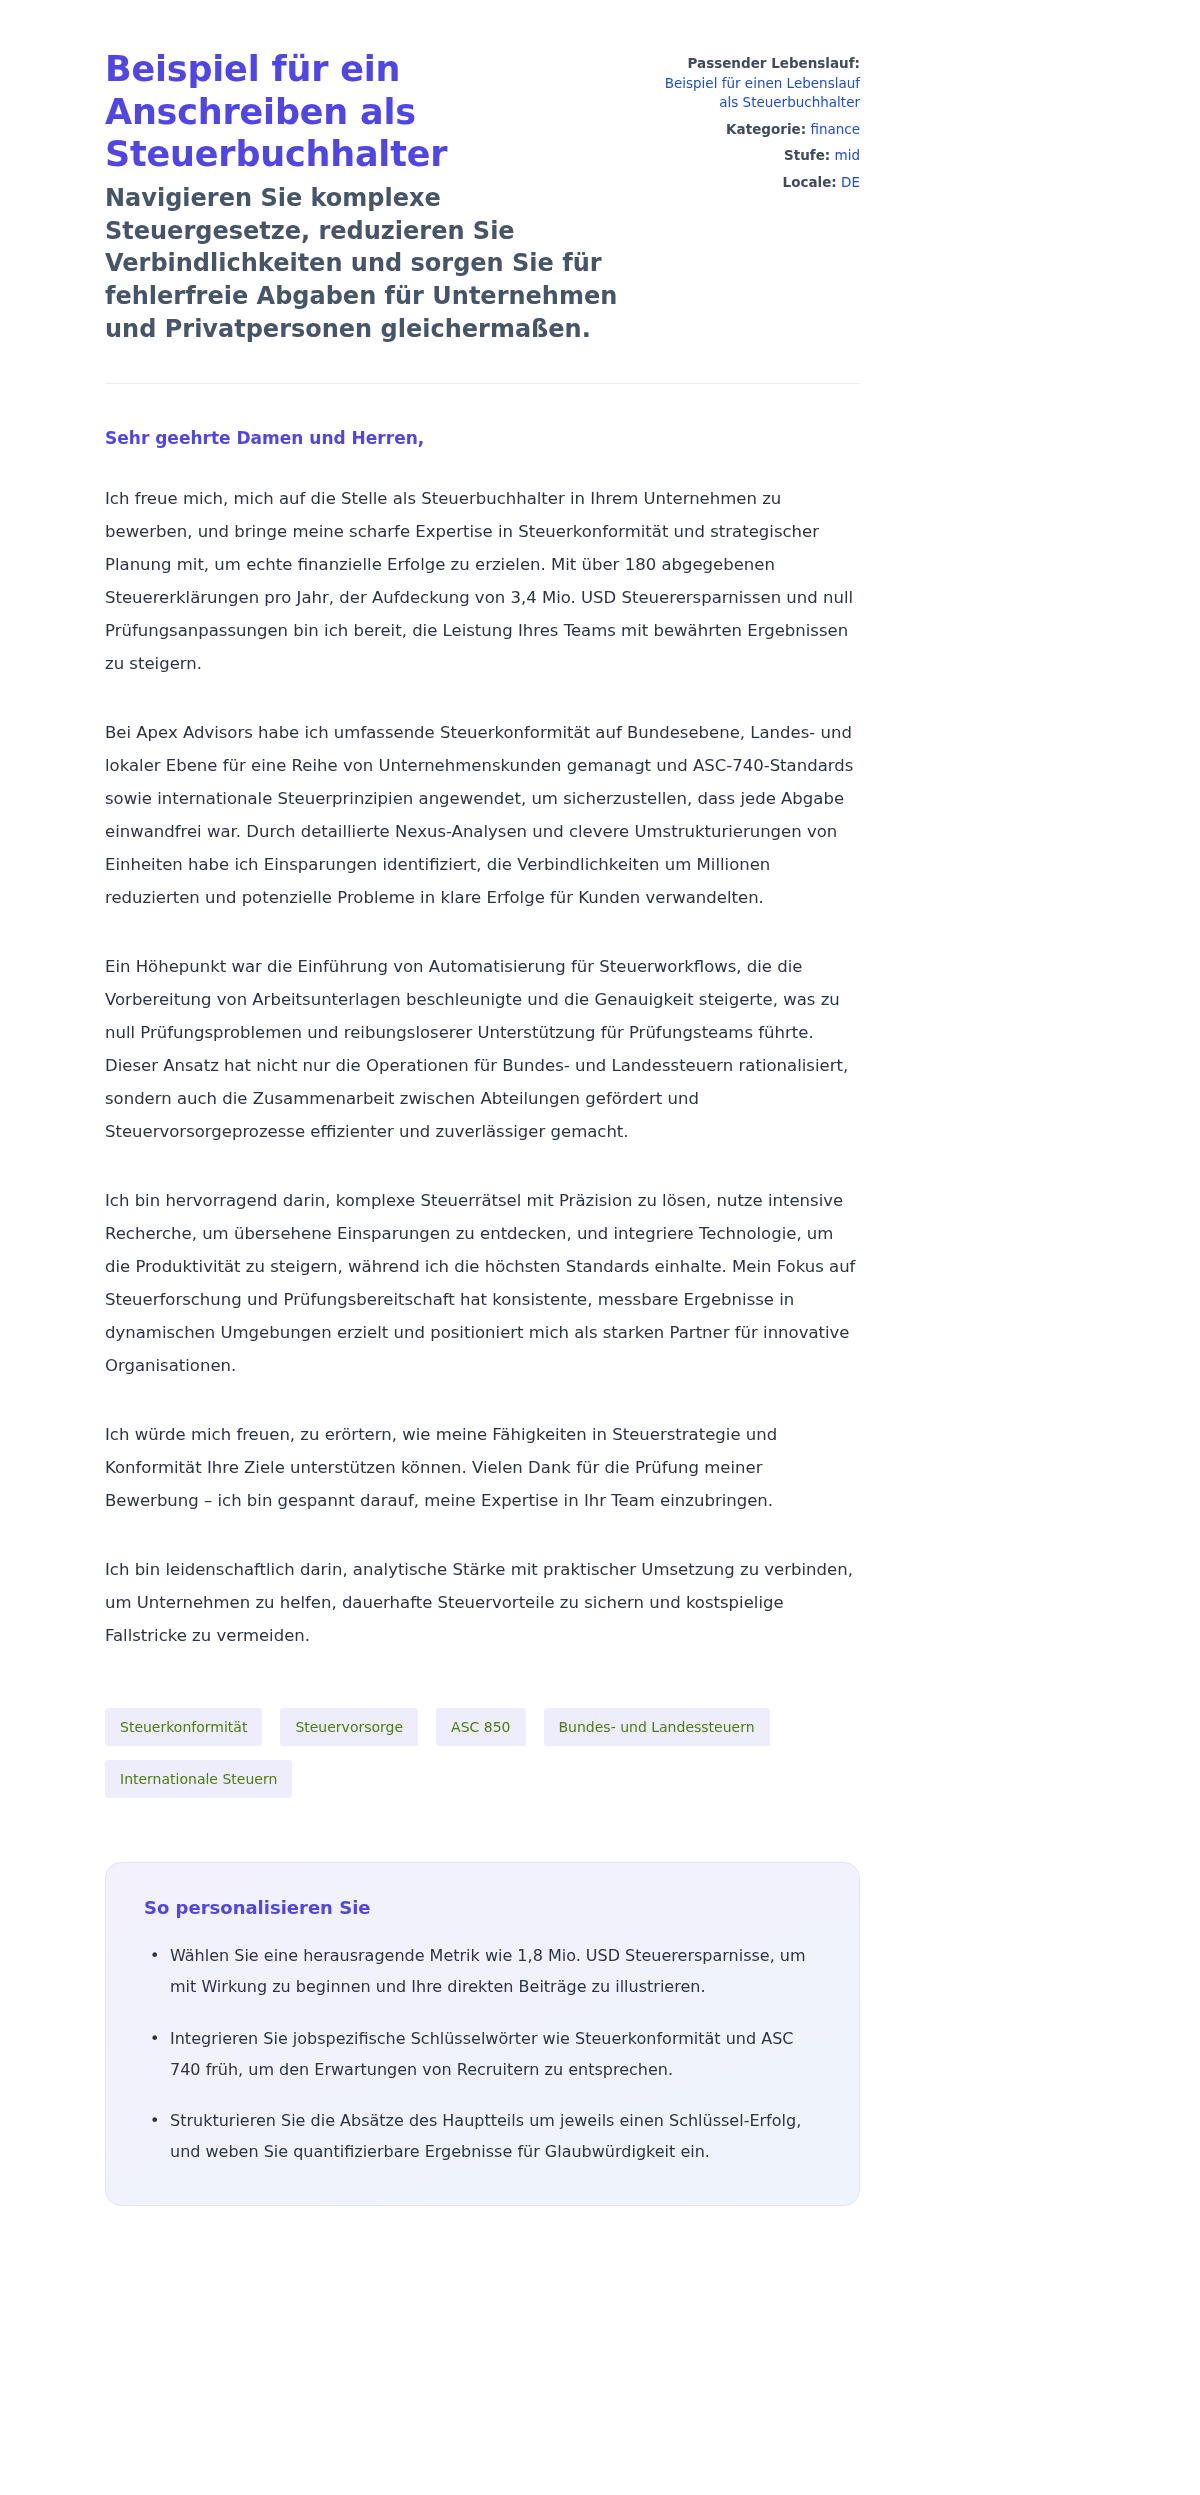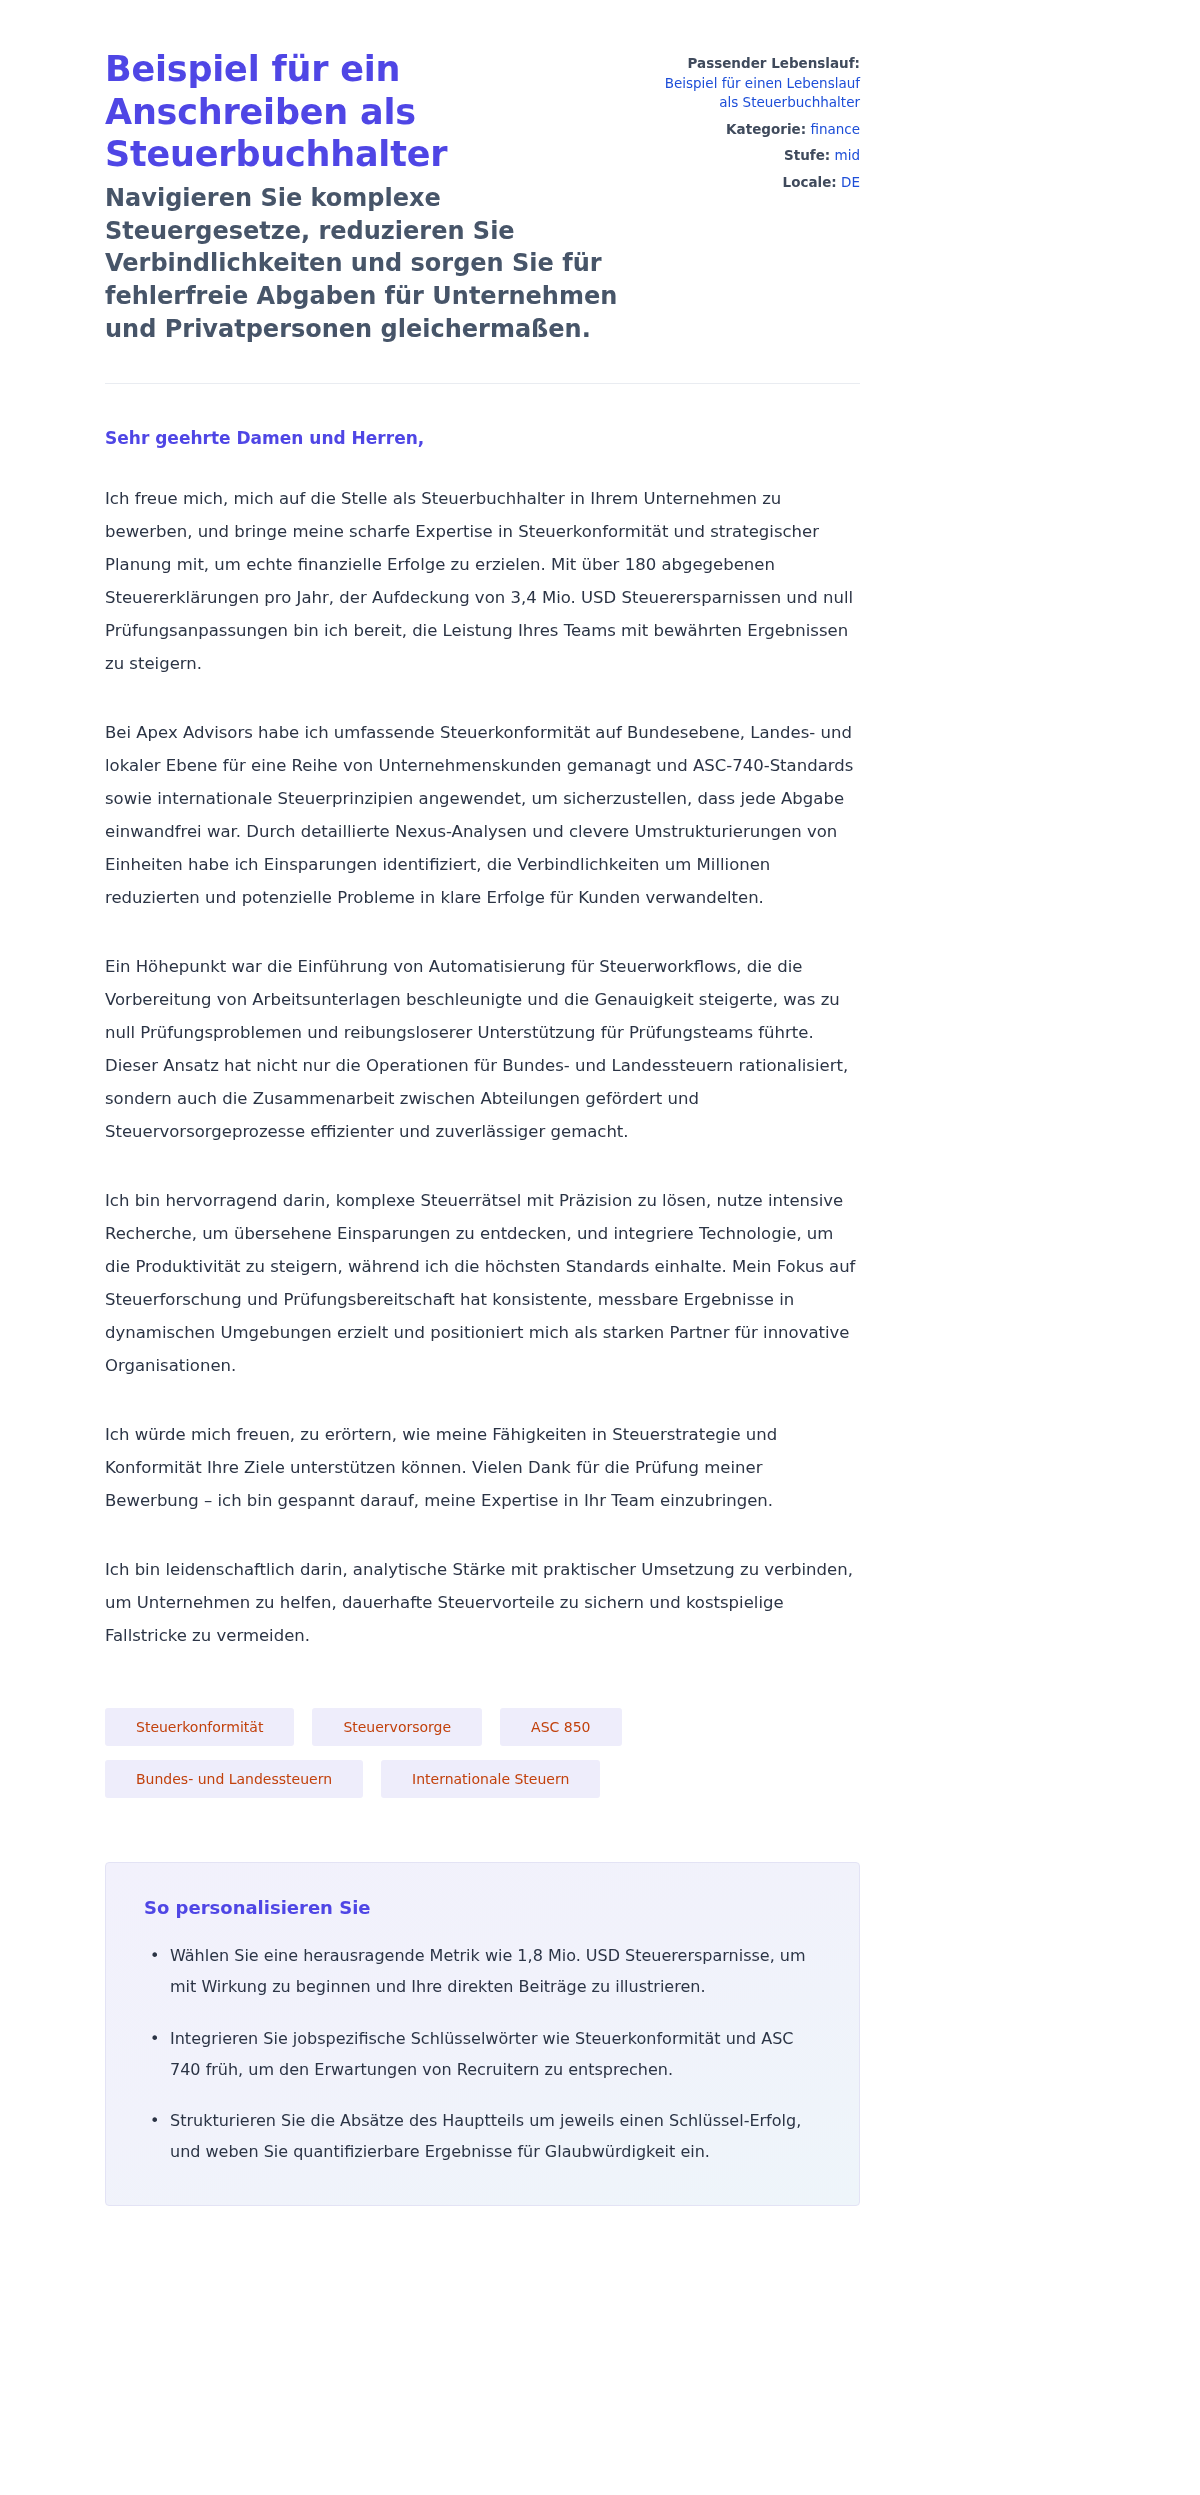--- a/index.html
+++ b/index.html
@@ -110,34 +110,34 @@
   
   .tags {
     margin-top: 56px;
     display: flex;
     flex-wrap: wrap;
     gap: 14px 18px;
     max-width: 800px;
   }
   .tag {
     background: #eeedfb;
-    color: #c2410c;
+    color: #4d7c0f;
     font-size: 14px;
     line-height: 1;
-    padding: 12px 31px;
+    padding: 12px 15px;
     border-radius: 3px;
     white-space: nowrap;
   }
 
   
   .callout {
     margin-top: 64px;
     background: linear-gradient(160deg, #f2f1fc 0%, #f1f2fb 45%, #eef5fa 100%);
     border: 1px solid #e3e3f5;
-    border-radius: 4px;
+    border-radius: 16px;
     padding: 34px 38px 38px 38px;
     box-sizing: border-box;
   }
   .callout-title {
     margin: 0 0 22px 0;
     font-size: 18px;
     font-weight: 700;
     color: #4f46e5;
   }
   .callout-list {

